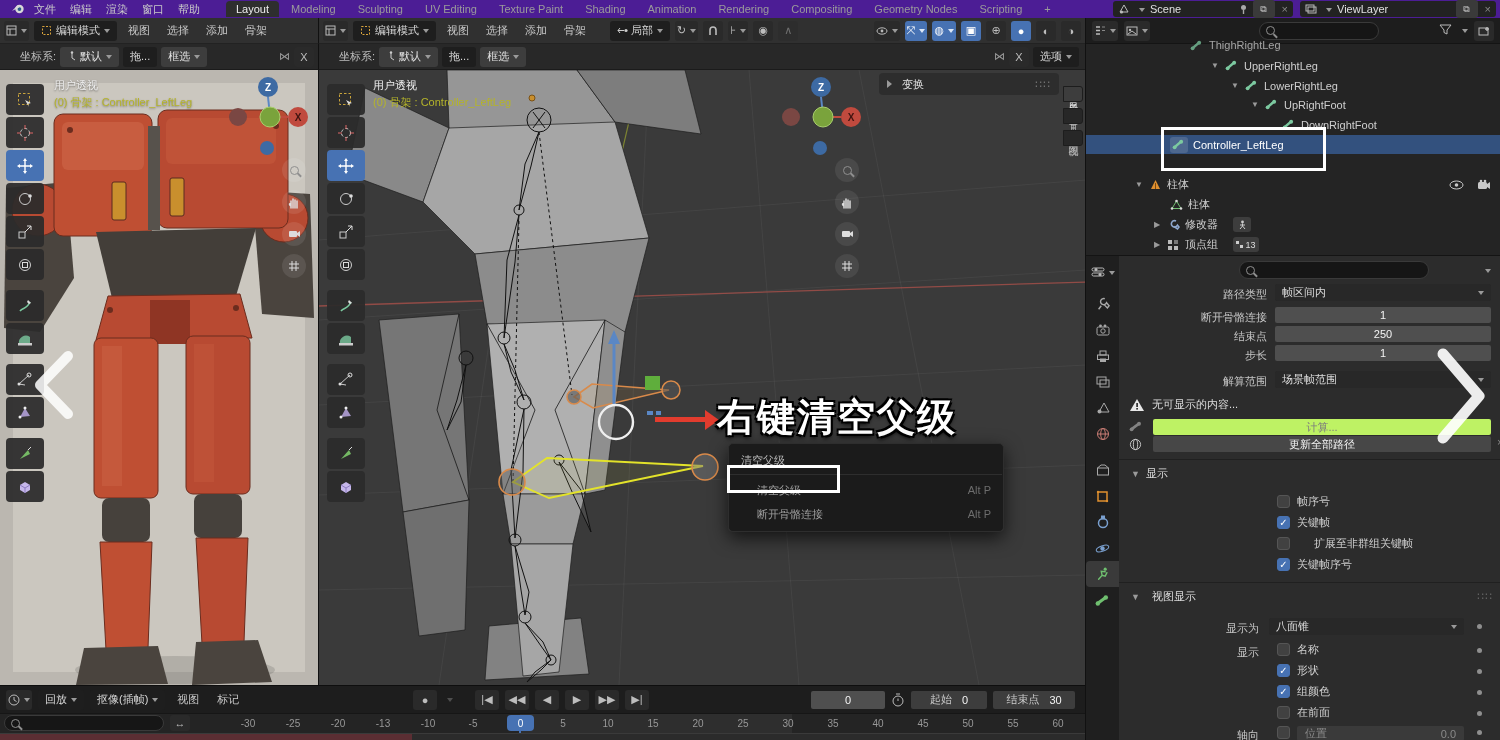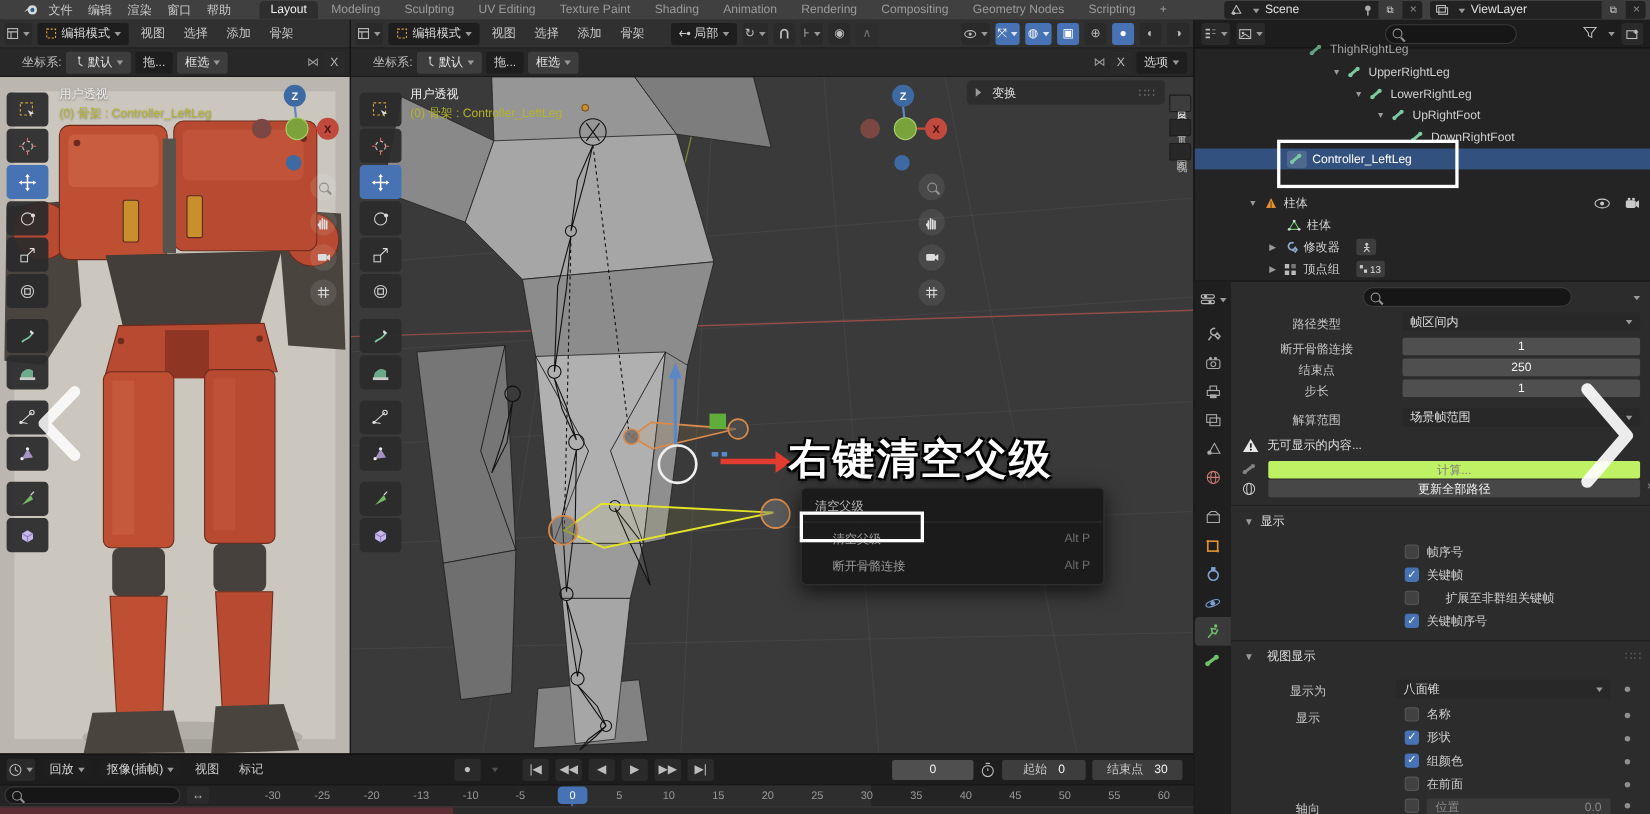--- a/index.html
+++ b/index.html
@@ -24,36 +24,36 @@
 .mag::after{content:"";position:absolute;width:5px;height:1.5px;background:#8f8f8f;transform:rotate(45deg);right:-4px;bottom:-2px}
 .srch{background:#161616;border:1px solid #3a3a3a;border-radius:10px;height:18px;display:flex;align-items:center;padding:0 6px;gap:5px}
 .orow{position:absolute;left:0;width:415px;height:19px;display:flex;align-items:center;gap:5px;color:#cfcfcf}
 .orow .ex{width:10px;color:#9a9a9a;font-size:8px;text-align:center}
 .sel1{background:#33517e}
 .sel2{background:#26406a}
 .cb{width:13px;height:13px;border-radius:3px;background:#414141;border:1px solid #555;display:inline-flex;align-items:center;justify-content:center;color:#fff;font-size:10px}
 .cb.on{background:#4772b3;border-color:#4772b3}
 .nf{background:#4f4f4f;border-radius:2px;height:16px;display:flex;align-items:center;justify-content:center;color:#f4f4f4}
 .ddk{background:#282828;border-radius:2px;height:17px;display:flex;align-items:center;padding:0 7px;color:#ddd}
-.plabel{position:absolute;color:#c6c6c6;text-align:center;width:140px}
+.plabel{position:absolute;color:#c6c6c6;text-align:right;width:140px}
 .dot{width:5px;height:5px;border-radius:50%;background:#8f8f8f;position:absolute;left:1476px}
 .sech{color:#ddd;display:flex;align-items:center;gap:6px}
 .vt{writing-mode:vertical-rl;background:#272727;color:#b5b5b5;border-radius:0 3px 3px 0;padding:7px 2px;font-size:10px;border:1px solid #1d1d1d}
 .vt.on{background:#3d3d3d;color:#e8e8e8}
 .wbox{border:3px solid #fff;position:absolute;pointer-events:none}
 .anno-txt{font-size:38px;font-weight:900;color:#fff;letter-spacing:2px;text-shadow:2px 2px 0 #000,-2px 2px 0 #000,2px -2px 0 #000,-2px -2px 0 #000,0 3px 4px #000}
 .pbtn{width:22px;height:18px;background:#2e2e2e;border-radius:3px;display:inline-flex;align-items:center;justify-content:center;color:#d0d0d0;margin-right:2px;font-size:9px}
 .ptab{width:33px;height:26px;display:flex;align-items:center;justify-content:center}
 .ptab.on{background:#3a3a3a;border-radius:4px 0 0 4px}
 .ruln{position:absolute;width:30px;text-align:center;color:#989898;font-size:10px}
 </style>
 </head>
 <body>
 
-<div class="abs f" style="left:0;top:0;width:1500px;height:18px;background:#404040;gap:2px;padding-left:21px">
+<div class="abs f" style="left:0;top:0;width:1500px;height:18px;background:#4c1d95;gap:2px;padding-left:11px">
   <svg width="15" height="12" viewBox="0 0 16 12">
       <circle cx="9" cy="6" r="4.5" fill="#d8d8d8"></circle>
       <circle cx="9" cy="6" r="2" fill="#2a5d8a"></circle>
       <path d="M1 8 L7 2 L9 4 Z" fill="#d8d8d8"></path>
     </svg>
   <span class="mi">文件</span>
   <span class="mi">编辑</span>
   <span class="mi">渲染</span>
   <span class="mi">窗口</span>
   <span class="mi">帮助</span>

